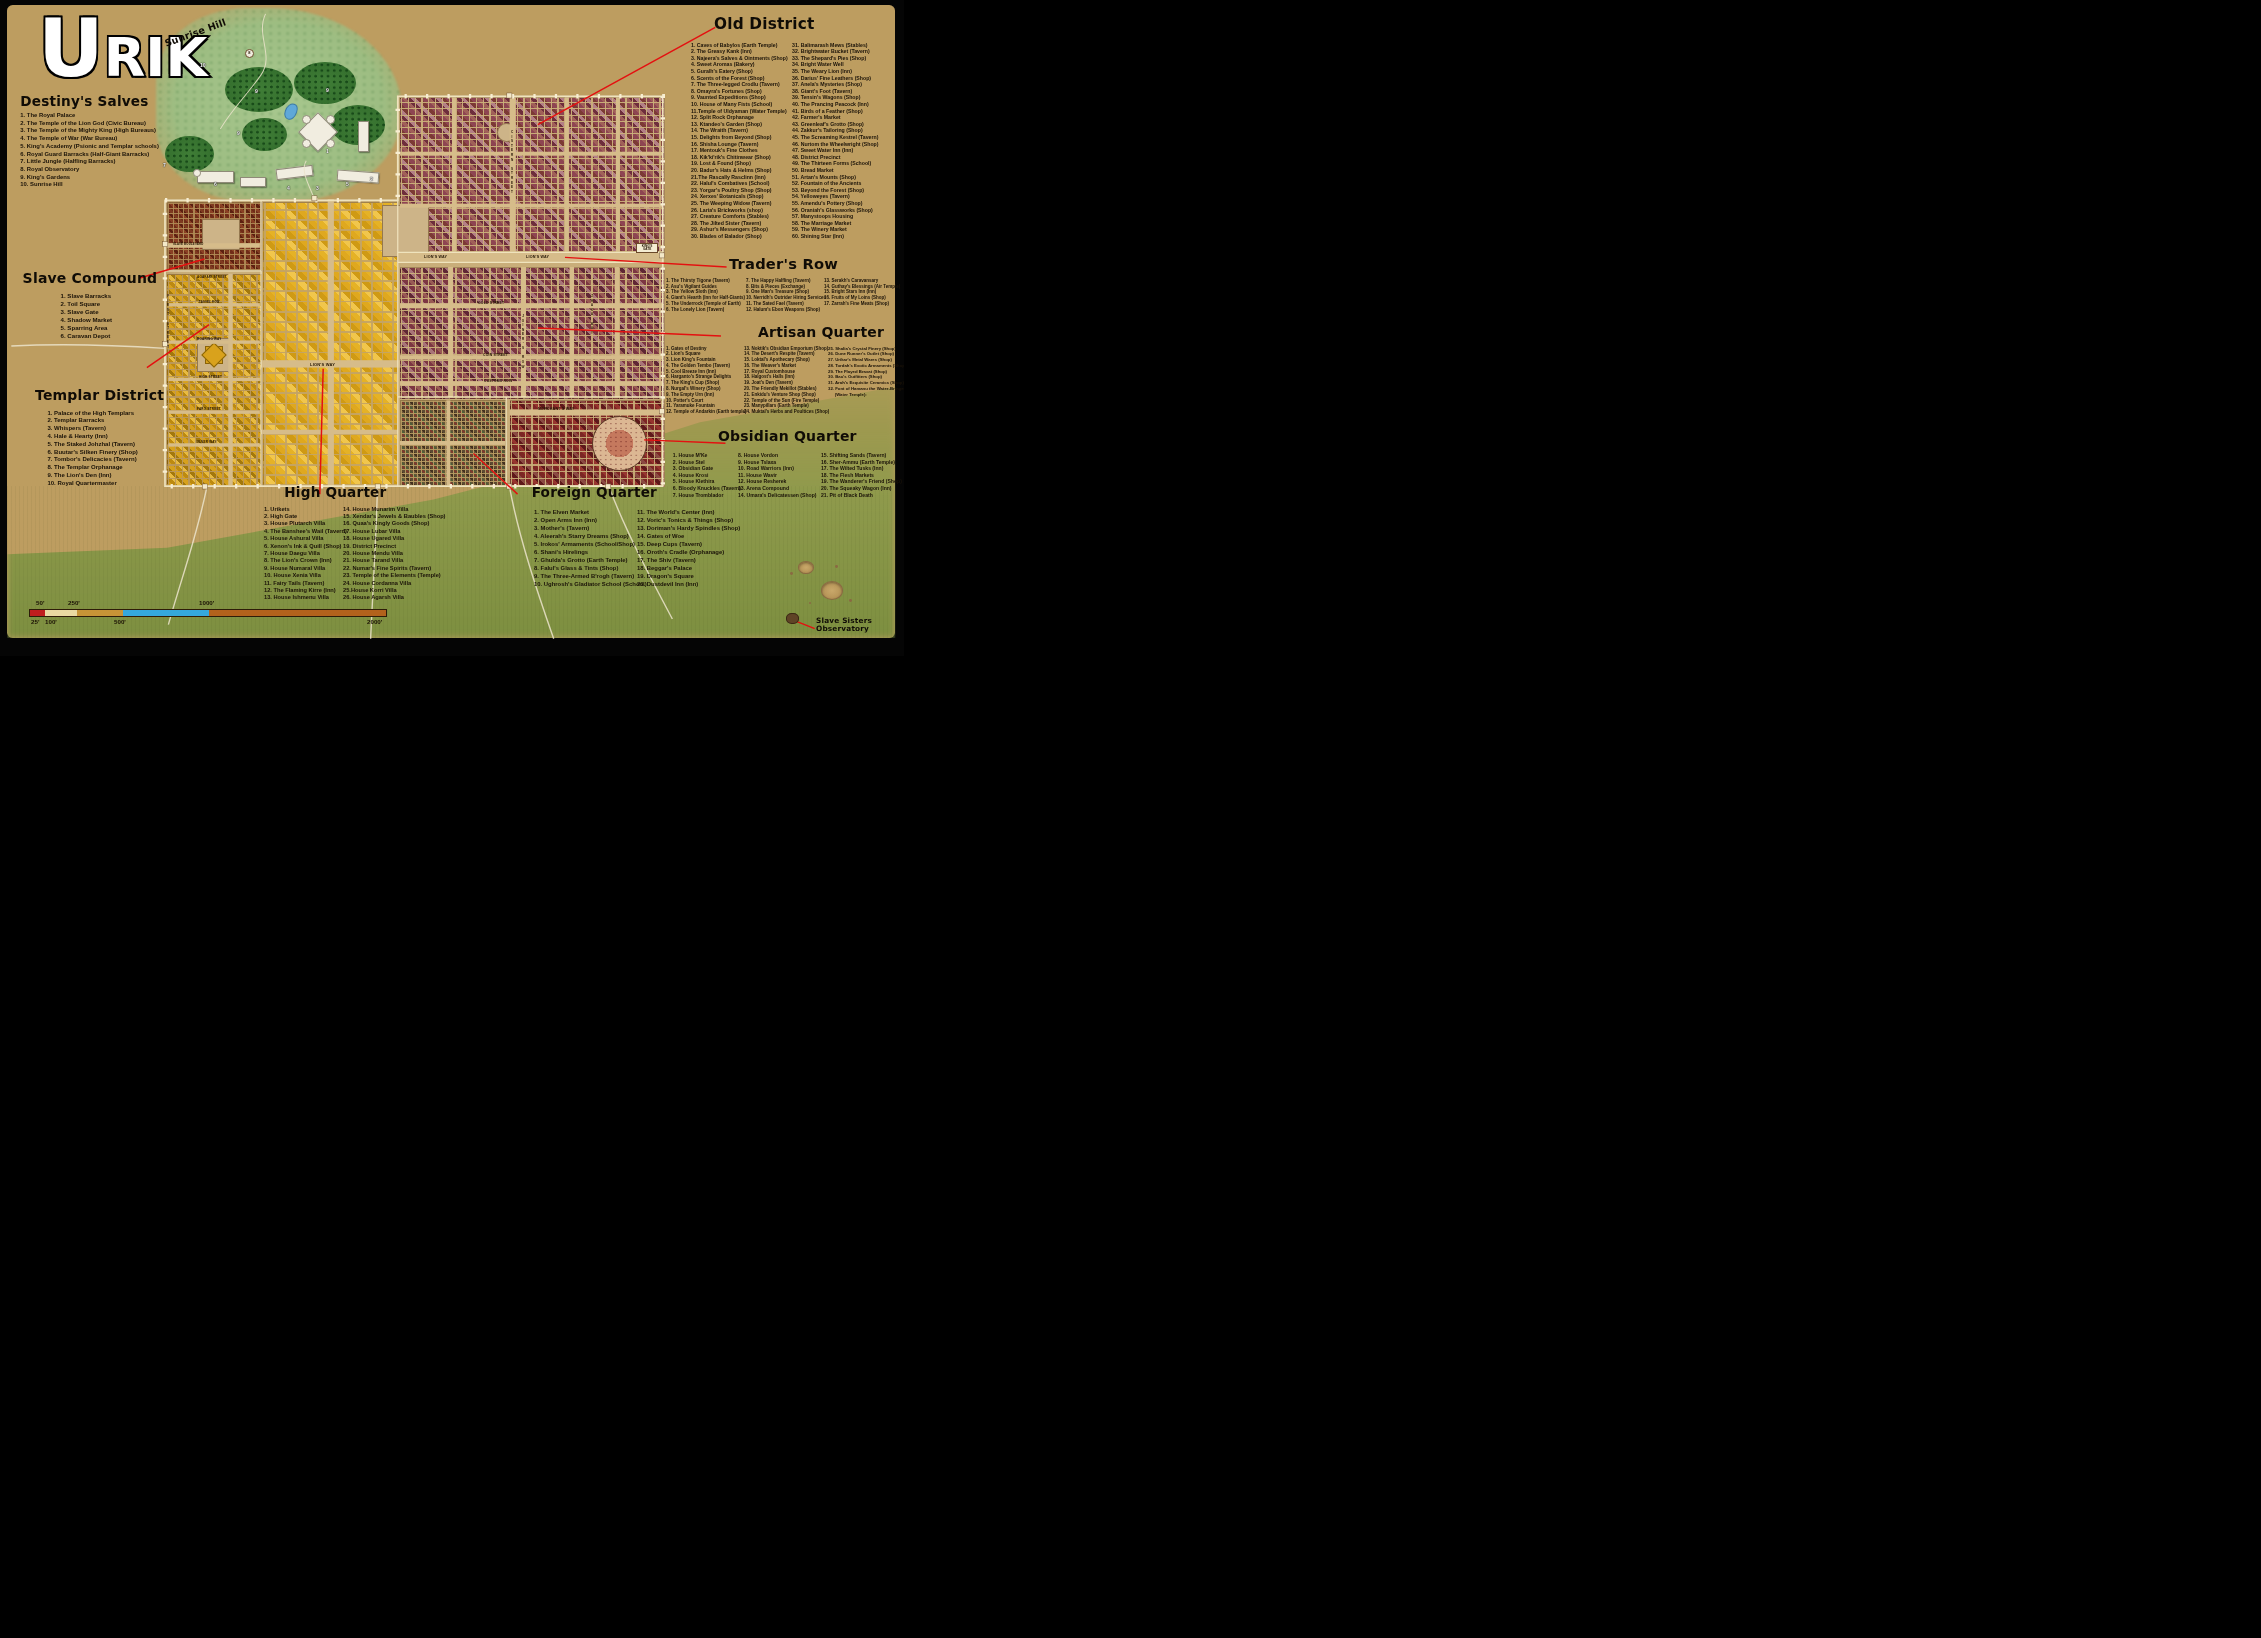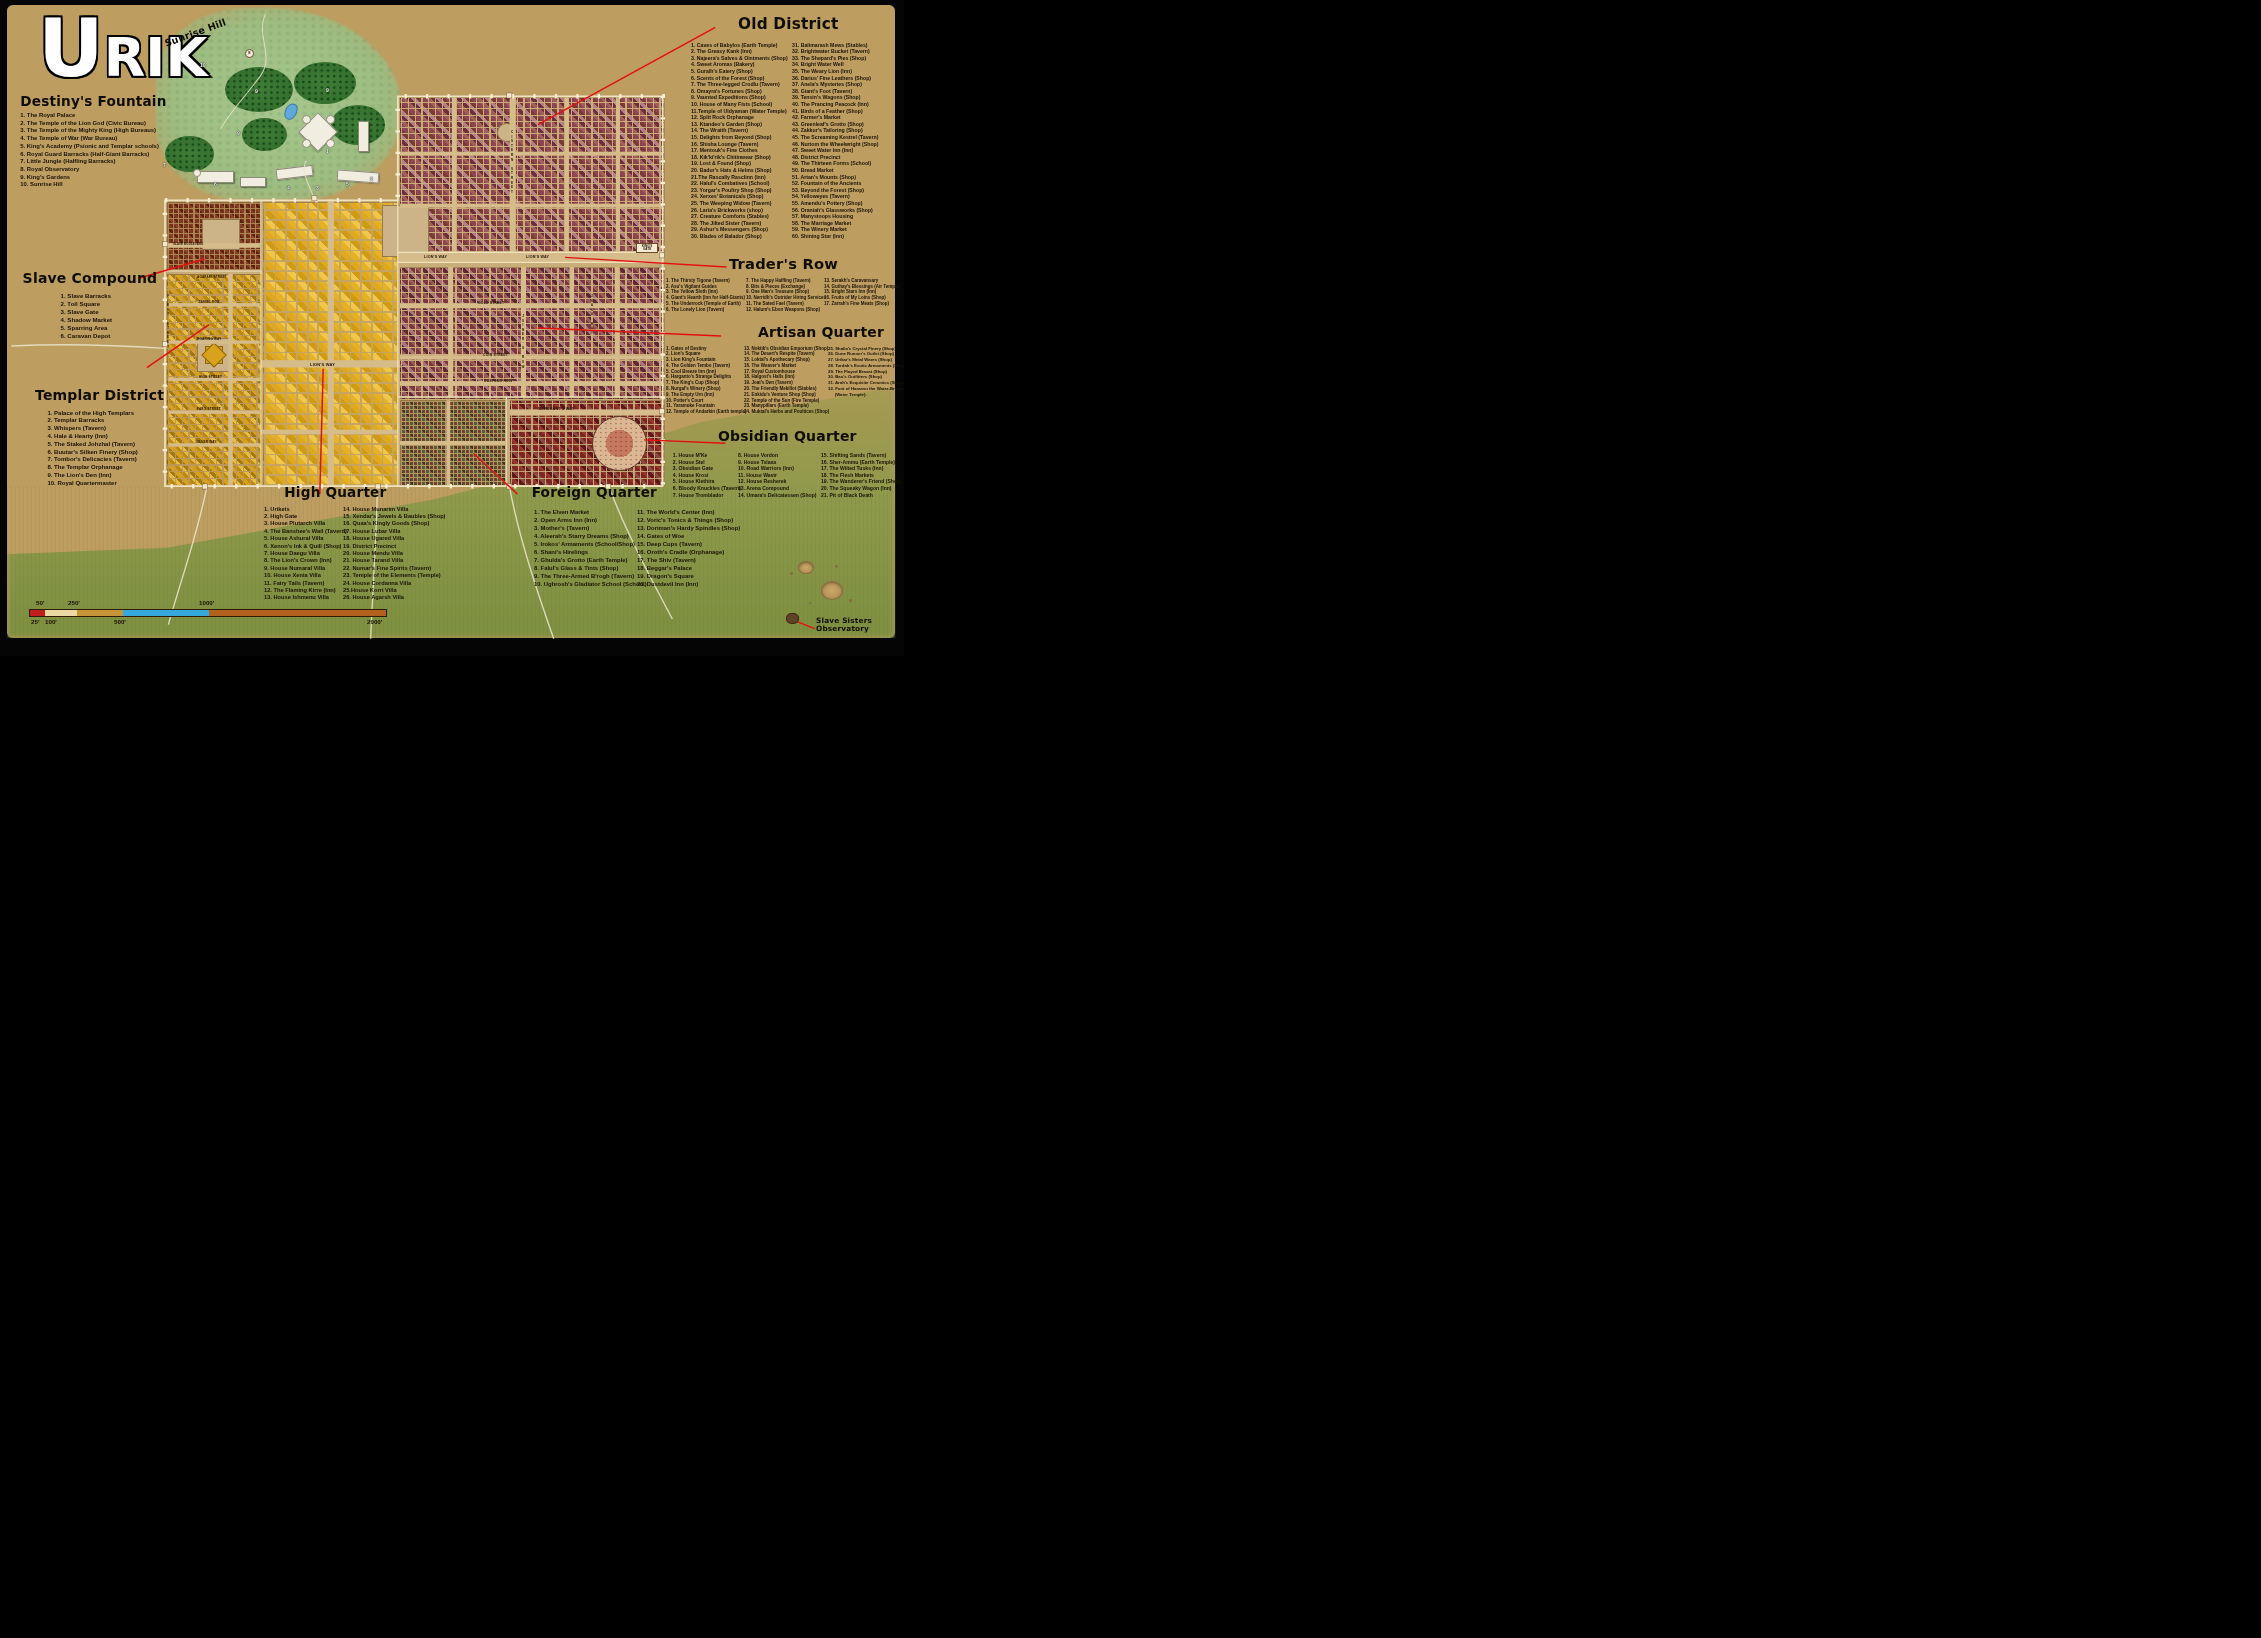--- a/index.html
+++ b/index.html
@@ -247,37 +247,37 @@
   <div class="abs street" style="left:199px;top:300px;font-size:2.8px;">TASSEL ROW</div>
   <div class="abs street" style="left:197px;top:337px;font-size:3.1px;">ROARING WAY</div>
   <div class="abs street" style="left:199px;top:375px;font-size:3.1px;">HIGH STREET</div>
   <div class="abs street" style="left:197px;top:407px;font-size:3.1px;">FARO STREET</div>
   <div class="abs street" style="left:196px;top:440px;font-size:3.1px;">SILVER WAY</div>
   <div class="abs street vert" style="left:166px;top:294px;font-size:2.8px;">FIRST STREET</div>
   <div class="abs street vert" style="left:590px;top:294px;font-size:2.8px;">ZHAKA WAY</div>
   <div class="abs gatebox" style="left:636px;top:243px;width:18px;">KING'S GATE</div>
 
   <section class="abs legend" style="left:20.3px;top:93px;width:170px;height:102px;">
-    <h2 class="hand" style="font-size:13.6px;">Destiny's Fountain</h2>
+    <h2 class="hand" style="font-size:13.6px;">Destiny's Salves</h2>
     <ul style="left:0;top:19px;font-size:5.9px;line-height:7.7px;">
         <li>1.   The Royal Palace</li>
         <li>2.   The Temple of the Lion God (Civic Bureau)</li>
         <li>3.   The Temple of the Mighty King (High Bureaus)</li>
         <li>4.   The Temple of War (War Bureau)</li>
         <li>5.   King's Academy (Psionic and Templar schools)</li>
         <li>6.   Royal Guard Barracks (Half-Giant Barracks)</li>
         <li>7.   Little Jungle (Halfling Barracks)</li>
         <li>8.   Royal Observatory</li>
         <li>9.   King's Gardens</li>
         <li>10.  Sunrise Hill</li>
       </ul>
   </section>
 
   <section class="abs legend" style="left:691px;top:14.7px;width:203px;height:232px;">
-    <h2 class="hand" style="font-size:15.3px;margin-left:47px;">Old District</h2>
+    <h2 class="hand" style="font-size:15.3px;margin-left:23px;">Old District</h2>
     <ul style="left:0;top:27px;font-size:5.2px;line-height:6.6px;">
         <li>1. Caves of Babylos (Earth Temple)</li>
         <li>2. The Greasy Kank (Inn)</li>
         <li>3. Najeera's Salves &amp; Ointments (Shop)</li>
         <li>4. Sweet Aromas (Bakery)</li>
         <li>5. Guralh's Eatery (Shop)</li>
         <li>6. Scents of the Forest (Shop)</li>
         <li>7. The Three-legged Crodlu (Tavern)</li>
         <li>8. Omayra's Fortunes (Shop)</li>
         <li>9. Vaunted Expeditions (Shop)</li>

